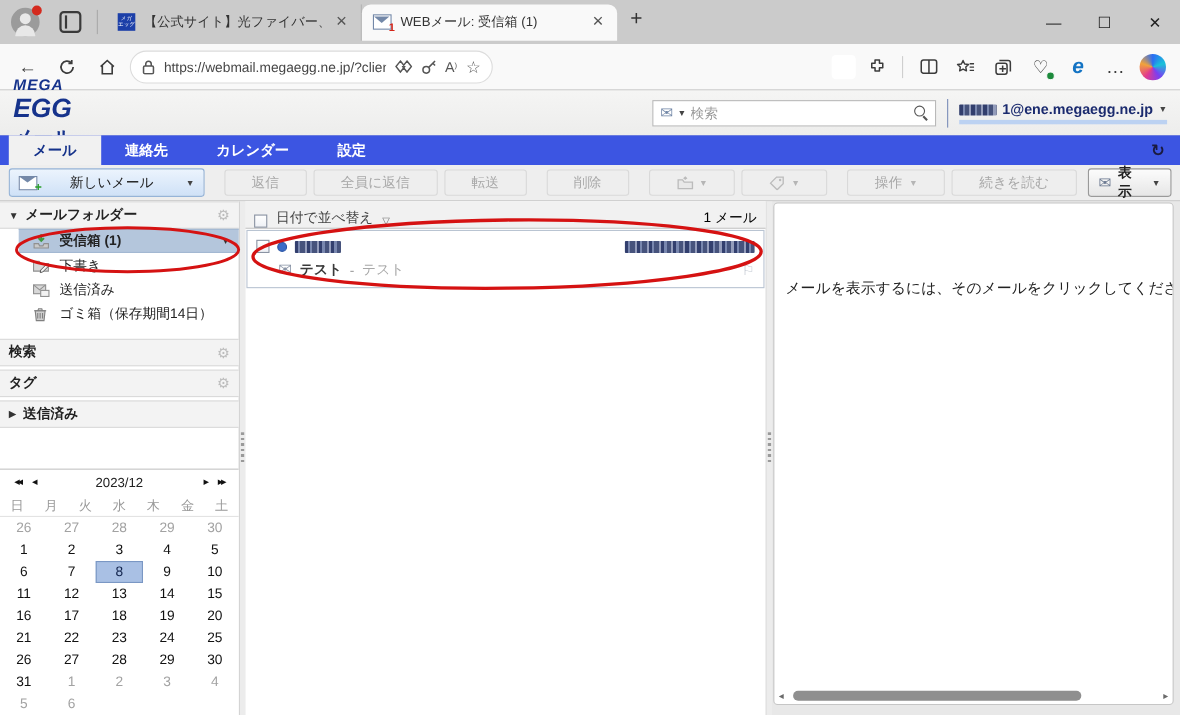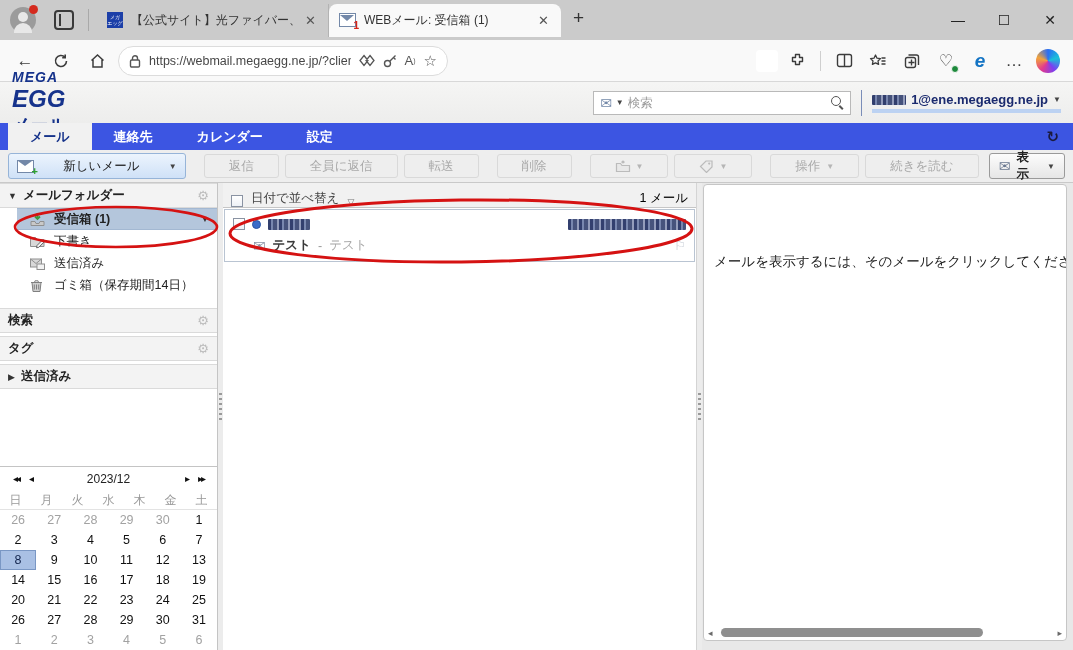--- a/index.html
+++ b/index.html
@@ -98,21 +98,21 @@
   .spacer3 { height:3px; flex:0 0 auto; }
   .sbfill { flex:1; }
 
   
   .calendar { border-top:1px solid #c4c4c4; flex:0 0 auto; background:#fff; }
   .cal-head { height:23px; display:flex; align-items:center; padding:0 8px; font-size:12px; color:#222; }
   .cal-head .title { flex:1; text-align:center; }
   .cal-arrow { color:#111; font-size:10px; padding:0 5px; letter-spacing:-2px; }
   .cal-days { display:grid; grid-template-columns:repeat(7,1fr); height:20px; border-bottom:1px solid #e3e3e3; }
   .cal-dh { text-align:center; font-size:12px; color:#999; line-height:20px; }
-  .cal-grid { display:grid; grid-template-columns:repeat(6,1fr); grid-auto-rows:20px; }
+  .cal-grid { display:grid; grid-template-columns:repeat(5,1fr); grid-auto-rows:20px; }
   .cal-cell { text-align:center; font-size:12.5px; color:#111; line-height:20px; }
   .cal-cell.muted { color:#a2a2a2; }
   .cal-cell.sel { background:#a9c0e4; outline:1px solid #7a97c4; outline-offset:-1px; color:#13254e; }
 
   
   .splitter { width:5px; background:#ececec; position:relative; flex:0 0 auto; }
   .splitter .grip { position:absolute; top:45%; left:1px; width:3px; height:28px;
     background:repeating-linear-gradient(#9a9a9a 0 2px, transparent 2px 5px); }
 
   

